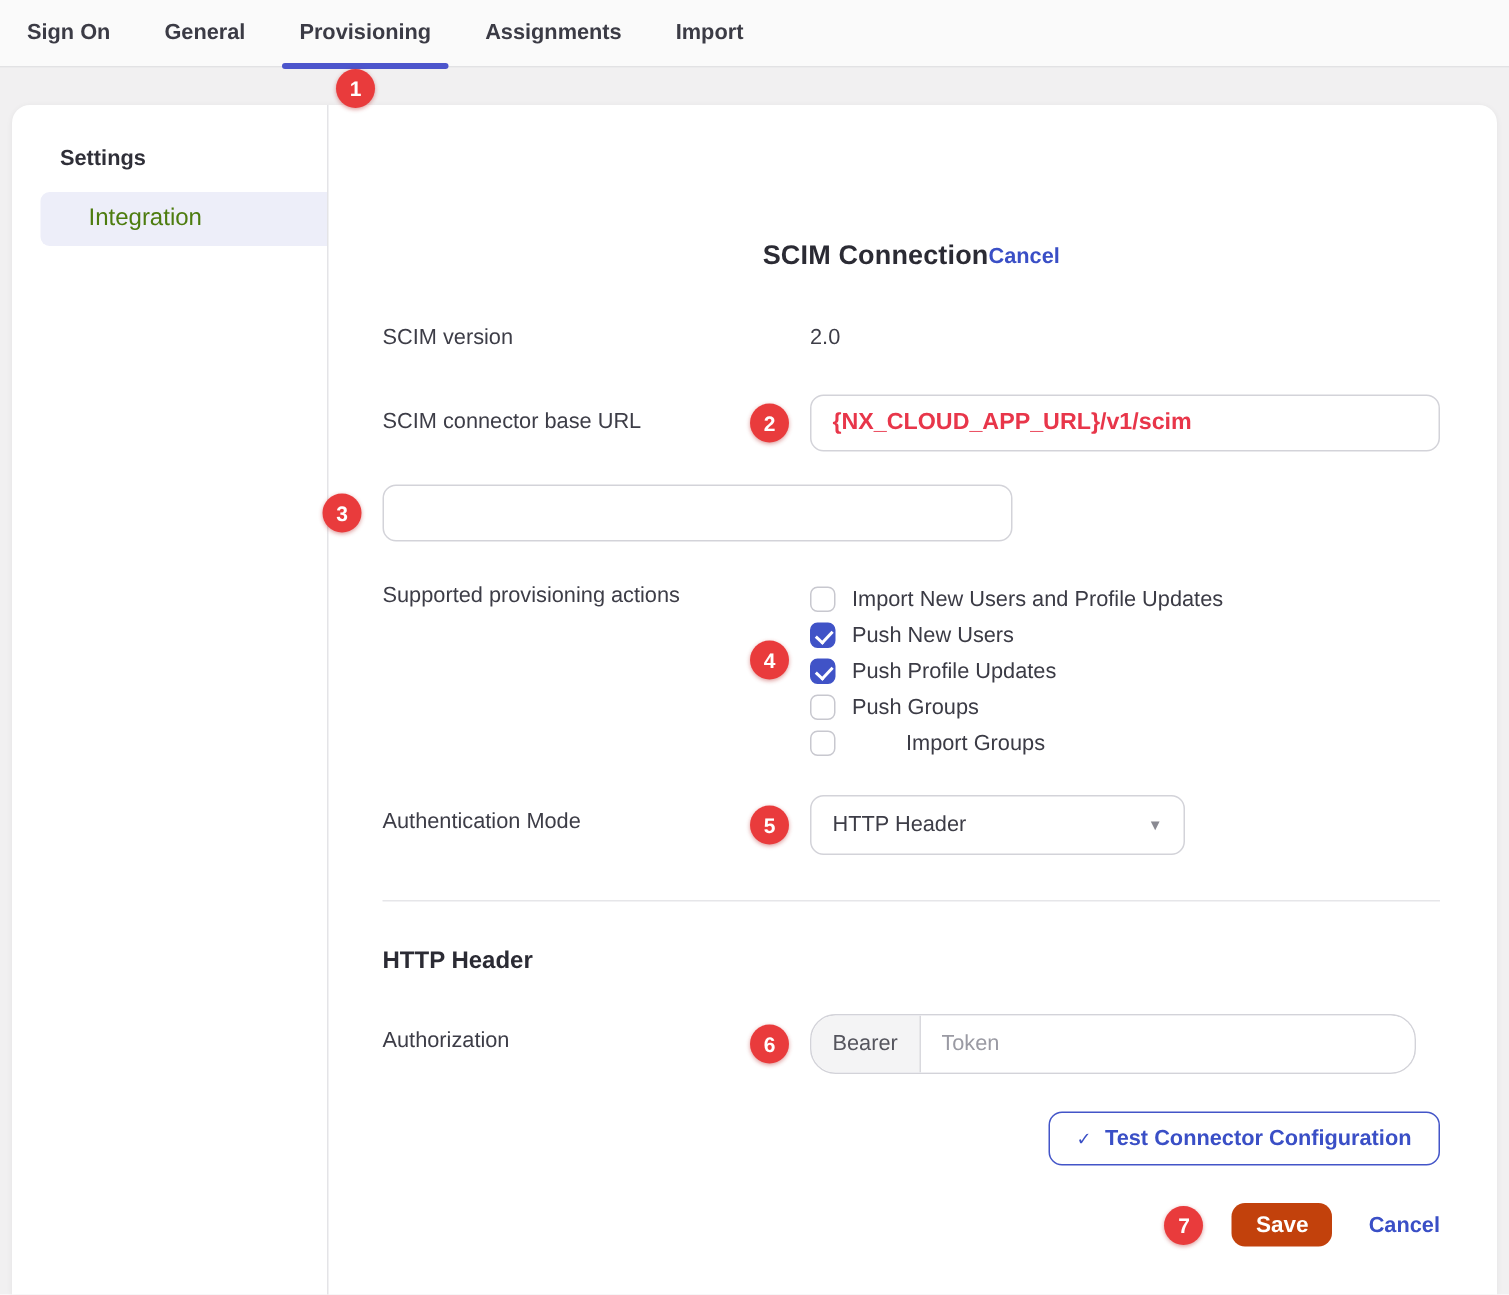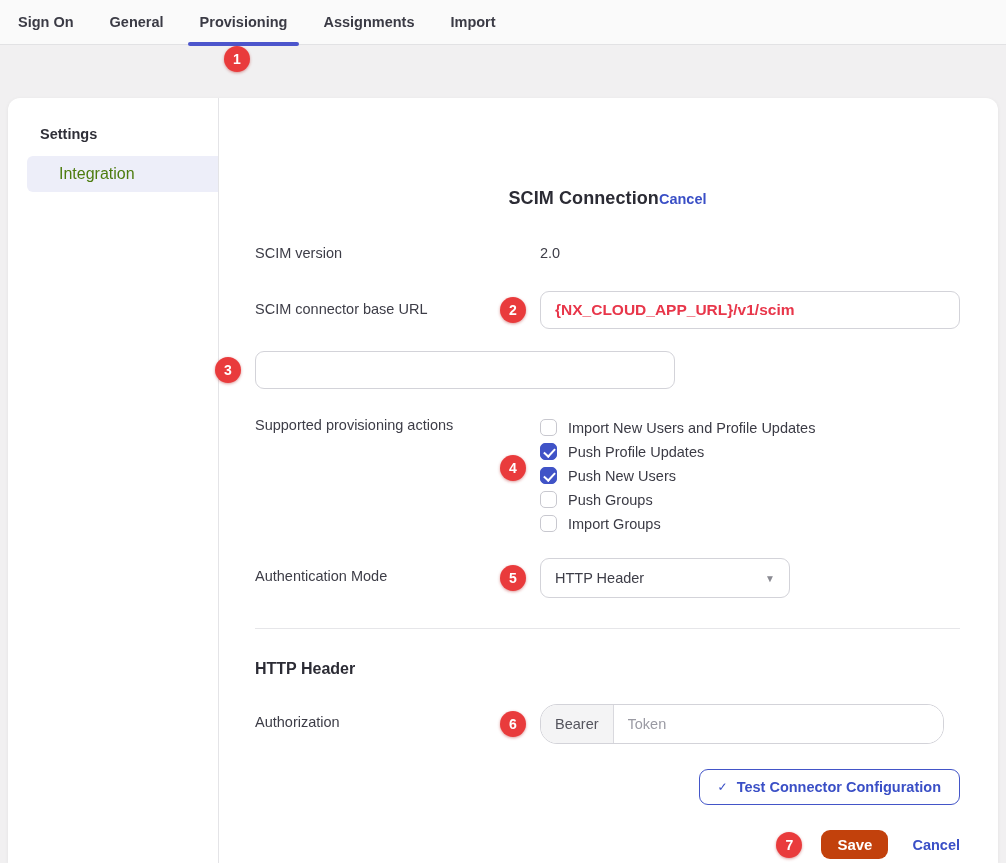--- a/index.html
+++ b/index.html
@@ -58,21 +58,20 @@
   .badge-1 { left: 224px; top: 46px; }
 
   
   .card {
     position: absolute;
     left: 8px; right: 8px; top: 70px; bottom: 0;
     background: #ffffff;
     border-radius: 12px 12px 0 0;
     box-shadow: 0 1px 4px rgba(0,0,0,.06);
     display: flex;
-    margin-top: 28px;
   }
 
   
   .sidebar {
     width: 211px;
     border-right: 1px solid #e4e4e7;
     padding-top: 28px;
     flex-shrink: 0;
   }
   .sidebar-header {
@@ -159,21 +158,21 @@
   .row-unique { margin-bottom: 28px; }
 
   
   .checkbox-group { padding-top: 2px; }
   .checkbox-row {
     display: flex;
     align-items: center;
     margin-bottom: 7px;
     cursor: pointer;
   }
-  .checkbox-row:last-child { margin-bottom: 0; }
+  .checkbox-row:last-child { margin-bottom: 0; gap: 36px; }
   .checkbox {
     width: 17px; height: 17px;
     border: 1.5px solid #c8c8cf;
     border-radius: 5px;
     margin-right: 11px;
     flex-shrink: 0;
     background: #fff;
     position: relative;
   }
   .checkbox-row.checked .checkbox {
@@ -347,25 +346,25 @@
     <div class="form-row row-actions-group">
       <div class="form-label plain">Supported provisioning actions</div>
       <div class="field-area checkbox-group">
         <div class="step-badge field-badge" style="top:38px;margin-top:0;">4</div>
         <div class="checkbox-row">
           <span class="checkbox"></span>
           <span class="checkbox-label">Import New Users and Profile Updates</span>
         </div>
         <div class="checkbox-row checked">
           <span class="checkbox"></span>
-          <span class="checkbox-label">Push Profile Updates</span>
+          <span class="checkbox-label">Push New Users</span>
         </div>
         <div class="checkbox-row checked">
           <span class="checkbox"></span>
-          <span class="checkbox-label">Push New Users</span>
+          <span class="checkbox-label">Push Profile Updates</span>
         </div>
         <div class="checkbox-row">
           <span class="checkbox"></span>
           <span class="checkbox-label">Push Groups</span>
         </div>
         <div class="checkbox-row">
           <span class="checkbox"></span>
           <span class="checkbox-label">Import Groups</span>
         </div>
       </div>

